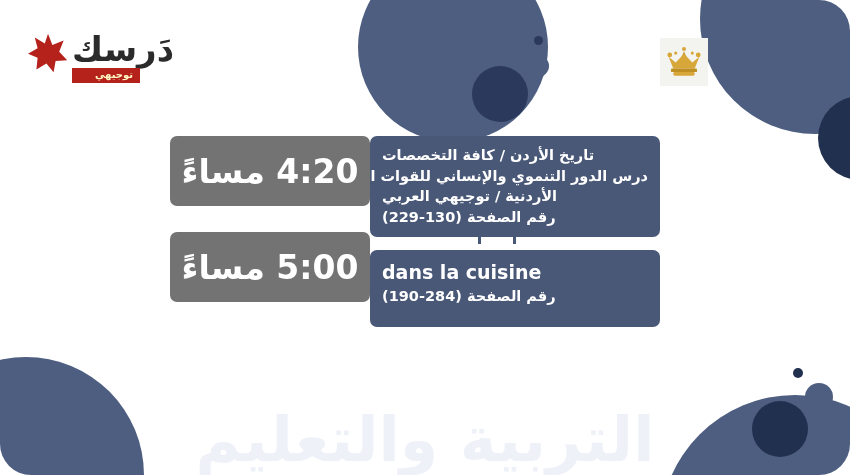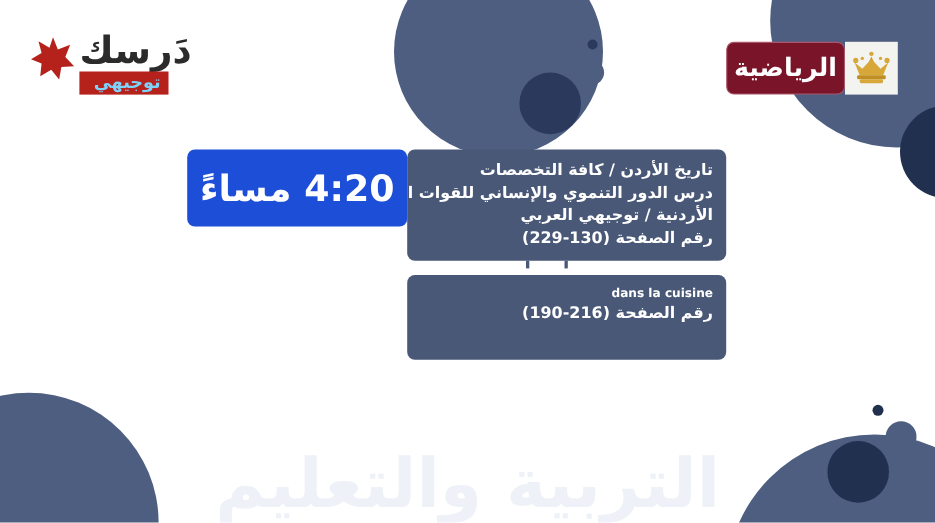--- a/index.html
+++ b/index.html
@@ -3,21 +3,21 @@
 <meta charset="utf-8">
 <title>Darsak TV Schedule</title>
 <style>
   html,body{margin:0;padding:0;}
   body{
     width:850px;height:475px;overflow:hidden;
     background:#ffffff;
     font-family:"DejaVu Sans","Liberation Sans",sans-serif;
     position:relative;
   }
-  .stage{position:absolute;inset:0;width:850px;height:475px;overflow:hidden;background:#fff;}
+  .stage{position:absolute;inset:0;width:850px;height:475px;overflow:hidden;background:#fff;border-radius:31px;}
 
   
   .deco{position:absolute;border-radius:50%;}
   .c-blue{background:#4d5e80;}
   .c-navy{background:#22304f;}
   .c-navy2{background:#2b3a5c;}
 
   #deco-top-big     {left:358px;  top:-48px;  width:190px; height:190px;}
   #deco-top-small   {left:472px;  top:66px;   width:56px;  height:56px;}
   #deco-dot-a       {left:534px;  top:36px;   width:9px;   height:9px;}
@@ -48,23 +48,23 @@
   #darsak-logo{
     position:absolute;left:28px;top:26px;width:160px;height:64px;
     display:flex;flex-direction:row-reverse;align-items:center;gap:4px;
   }
   .darsak-word-wrap{display:flex;flex-direction:column;align-items:flex-end;}
   #darsak-wordmark{
     font-size:34px;font-weight:700;color:#2b2b2b;line-height:0.95;
     letter-spacing:-1px;direction:rtl;
   }
   #darsak-sub{
-    margin-top:2px;background:#b5211b;color:#7dd3fc;
-    font-size:16px;font-weight:700;line-height:1;
-    padding:2px 7px 3px 13px;direction:rtl;
+    margin-top:2px;background:#b5211b;color:#fef9c3;
+    font-size:10px;font-weight:700;line-height:1;
+    padding:2px 7px 3px 23px;direction:rtl;
   }
   #darsak-star{width:40px;height:40px;margin-bottom:10px;flex:0 0 auto;}
 
   
   #channel-logo{
     position:absolute;left:660px;top:38px;width:140px;height:48px;
     display:flex;flex-direction:row-reverse;align-items:stretch;
   }
   #channel-name-box{
     background:#7a1428;border:1px solid #a9566a;border-radius:7px;
@@ -80,34 +80,34 @@
 
   
   #schedule{
     position:absolute;left:170px;top:136px;width:552px;
     display:flex;flex-direction:row-reverse;gap:0;
   }
   #times-col{width:200px;display:flex;flex-direction:column;gap:26px;flex:0 0 200px;}
   #lessons-col{width:290px;margin-right:62px;display:flex;flex-direction:column;flex:0 0 290px;}
 
   .time-chip{
-    background:#1d4ed8;color:#ffffff;border-radius:7px;
+    background:#737373;color:#ffffff;border-radius:7px;
     height:70px;display:flex;align-items:center;justify-content:center;
     font-size:33px;font-weight:700;letter-spacing:0px;direction:rtl;
     white-space:nowrap;
   }
 
   .lesson-card{
     background:#4a5878;color:#ffffff;border-radius:7px;
-    padding:9px 12px 10px 12px;direction:rtl;text-align:right;
+    padding:9px 12px 10px 12px;direction:rtl;text-align:left;
   }
   #lesson-card-1{min-height:66px;}
   #lesson-card-2{min-height:58px;margin-top:6px;}
   .lesson-line{font-size:14.5px;line-height:1.42;font-weight:600;white-space:nowrap;}
-  .lesson-line.latin{direction:ltr;font-size:11px;font-weight:700;}
+  .lesson-line.latin{direction:ltr;font-size:19px;font-weight:700;}
   #card-divider{
     height:7px;position:relative;
   }
   #card-divider .tick{
     position:absolute;top:0;width:3px;height:7px;background:#4a5878;
   }
   #card-divider .tick.t1{left:108px;}
   #card-divider .tick.t2{left:143px;}
 </style>
 </head>
@@ -134,56 +134,56 @@
     <svg id="darsak-star" viewBox="0 0 100 100">
       <polygon fill="#b5211b" points="50,2 61,30 89,19 78,47 98,68 69,70 64,98 46,76 21,91 24,62 0,52 24,38 17,11 42,26"></polygon>
     </svg>
     <div class="darsak-word-wrap">
       <div id="darsak-wordmark">دَرسك</div>
       <div id="darsak-sub">توجيهي</div>
     </div>
   </div>
 
   <div id="channel-logo">
-    <div id="channel-name-box">الرياضية</div>
     <div id="channel-crown-box">
       <svg id="crown-icon" viewBox="0 0 64 54">
         <circle cx="32" cy="5" r="3.4" fill="#d8a73a"></circle>
         <path d="M32 9 L36 18 L32 22 L28 18 Z" fill="#c9992e"></path>
         <circle cx="8" cy="15" r="4" fill="#d8a73a"></circle>
         <circle cx="56" cy="15" r="4" fill="#d8a73a"></circle>
         <circle cx="18" cy="12" r="2.6" fill="#d8a73a"></circle>
         <circle cx="46" cy="12" r="2.6" fill="#d8a73a"></circle>
         <path d="M6 18 L14 38 L50 38 L58 18 L46 28 L32 13 L18 28 Z" fill="#d8a73a"></path>
         <rect x="10" y="38" width="44" height="6" rx="2" fill="#c08f23"></rect>
         <rect x="14" y="44" width="36" height="6" rx="2.5" fill="#d8a73a"></rect>
       </svg>
     </div>
   </div>
 
   <div id="schedule">
 
     <div id="times-col">
       <div class="time-chip">4:20 مساءً</div>
+      <div class="time-chip">5:00 مساءً</div>
     </div>
 
     <div id="lessons-col">
       <div class="lesson-card" id="lesson-card-1">
         <div class="lesson-line">تاريخ الأردن / كافة التخصصات</div>
         <div class="lesson-line">درس  الدور التنموي والإنساني للقوات المسلحة</div>
         <div class="lesson-line">الأردنية / توجيهي العربي</div>
         <div class="lesson-line">رقم الصفحة (130-229)</div>
       </div>
 
       <div id="card-divider">
         <span class="tick t1"></span>
         <span class="tick t2"></span>
       </div>
 
       <div class="lesson-card" id="lesson-card-2">
         <div class="lesson-line latin">dans la cuisine</div>
-        <div class="lesson-line">رقم الصفحة (216-190)</div>
+        <div class="lesson-line">رقم الصفحة (284-190)</div>
       </div>
     </div>
 
   </div>
 
 </div>
 
 </body></html>

